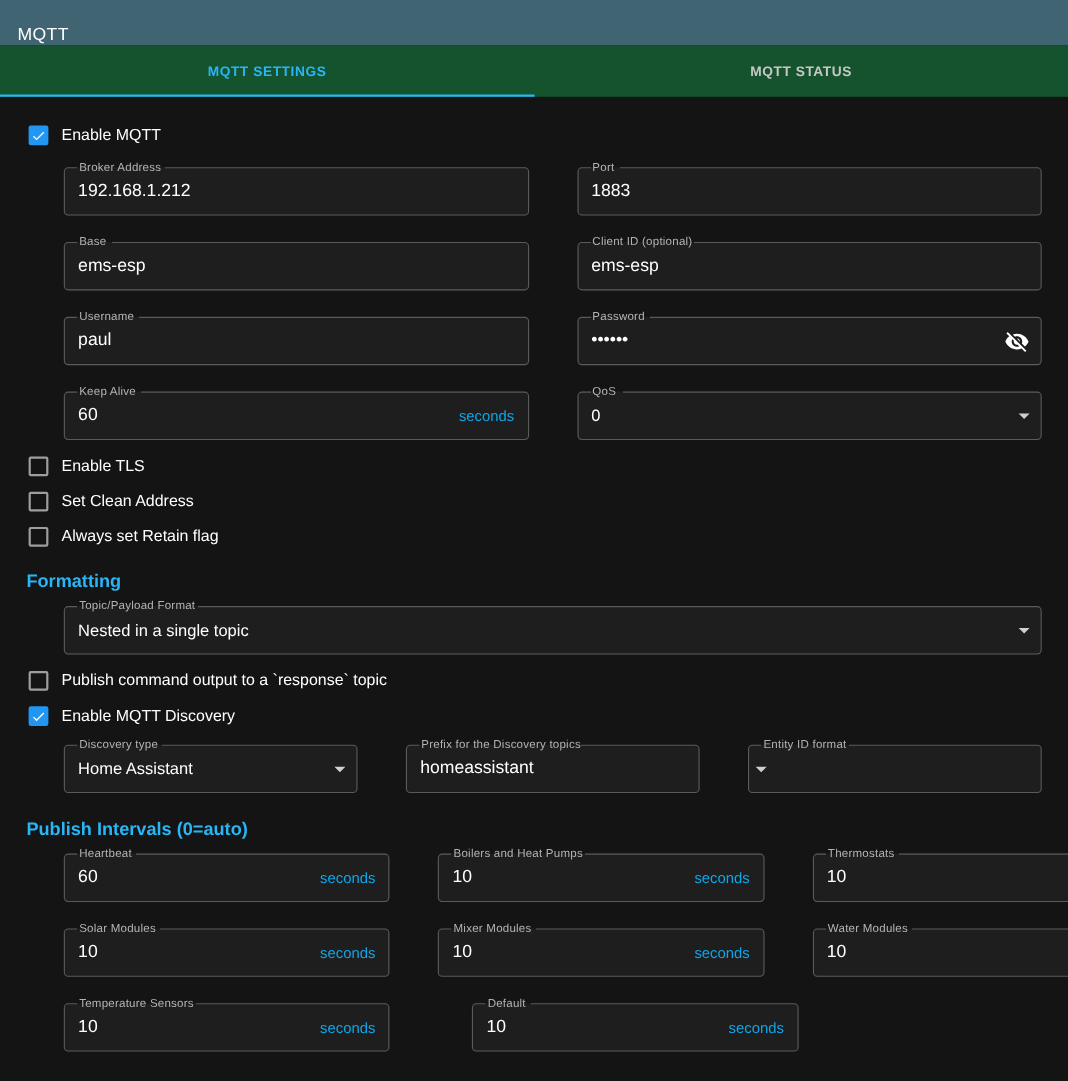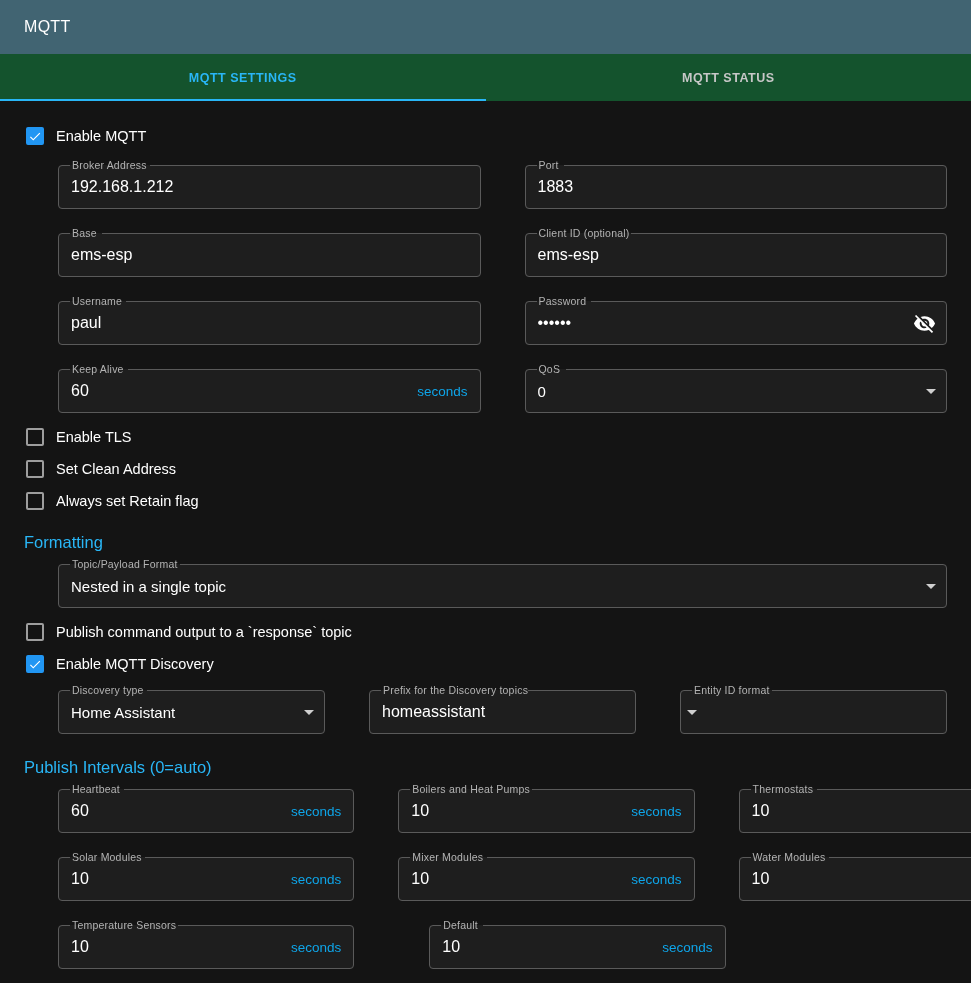--- a/index.html
+++ b/index.html
@@ -9,21 +9,21 @@
     --tab-inactive:#c7c7c7;
   }
   *{box-sizing:border-box;}
   html,body{margin:0;padding:0;}
   body{
     width:971px;height:983px;overflow:hidden;
     background:#141414;color:#fff;
     font-family:"Liberation Sans", sans-serif;
   }
   
-  .appbar{height:54px;background:var(--header-bg);display:flex;align-items:center;padding:0 24px;}
+  .appbar{height:41px;background:var(--header-bg);display:flex;align-items:flex-end;padding:0 16px;}
   .appbar-title{font-size:16px;font-weight:500;letter-spacing:.3px;}
   
   .tabbar{height:47px;background:#14532d;display:flex;}
   .tab{flex:1;display:flex;align-items:center;justify-content:center;
        font-size:12.5px;font-weight:700;letter-spacing:.5px;text-transform:uppercase;
        color:var(--tab-inactive);cursor:pointer;}
   .tab.active{color:var(--accent);box-shadow:inset 0 -2px 0 var(--accent);}
   
   .content{padding:16px 24px 16px;}
   
@@ -49,21 +49,21 @@
   .tf-label{position:absolute;top:-6px;left:14px;font-size:10.5px;line-height:12px;color:#b3b3b3;
       letter-spacing:.2px;white-space:nowrap;z-index:1;}
   .tf-input{flex:1;min-width:0;height:100%;background:transparent;border:0;outline:0;color:#fff;
       font-family:inherit;font-size:16px;padding:0 13px;position:relative;z-index:1;}
   .tf-suffix{color:#0ea5e9;font-size:13.5px;padding-right:13px;white-space:nowrap;z-index:1;}
   .tf.select{cursor:pointer;}
   .tf-value{flex:1;font-size:15px;padding:0 13px;z-index:1;}
   .dd-arrow{width:24px;height:24px;margin-right:4px;fill:#cfcfcf;flex:none;z-index:1;}
   .eye{width:23px;height:23px;margin-right:11px;fill:#fff;flex:none;cursor:pointer;z-index:1;}
   
-  .section-heading{color:var(--accent);font-size:16.5px;font-weight:400;margin:16px 0 12px;}
+  .section-heading{color:var(--accent);font-size:16.5px;font-weight:700;margin:16px 0 12px;}
 </style>
 </head>
 <body>
 
 <div class="appbar">
   <span class="appbar-title">MQTT</span>
 </div>
 
 <div class="tabbar">
   <div class="tab active">MQTT SETTINGS</div>

